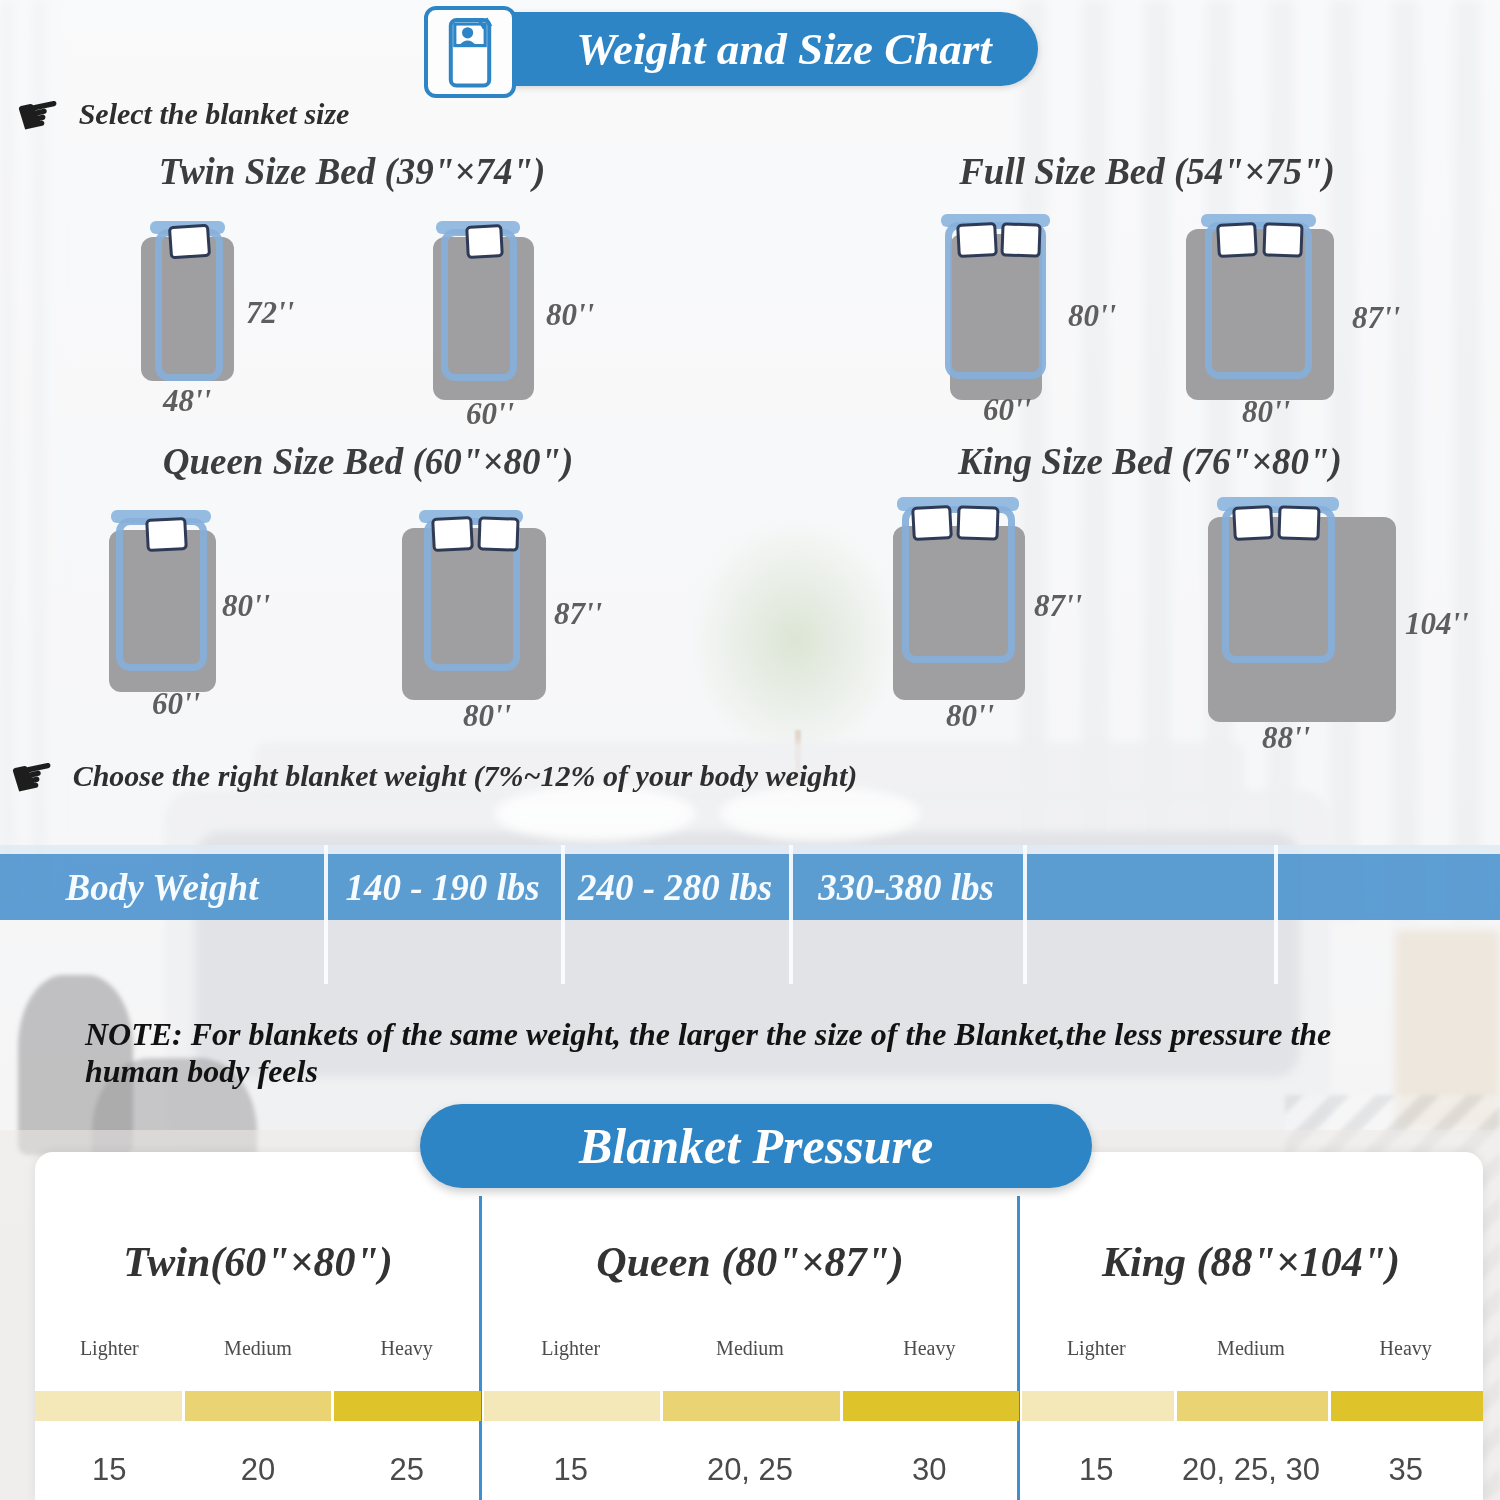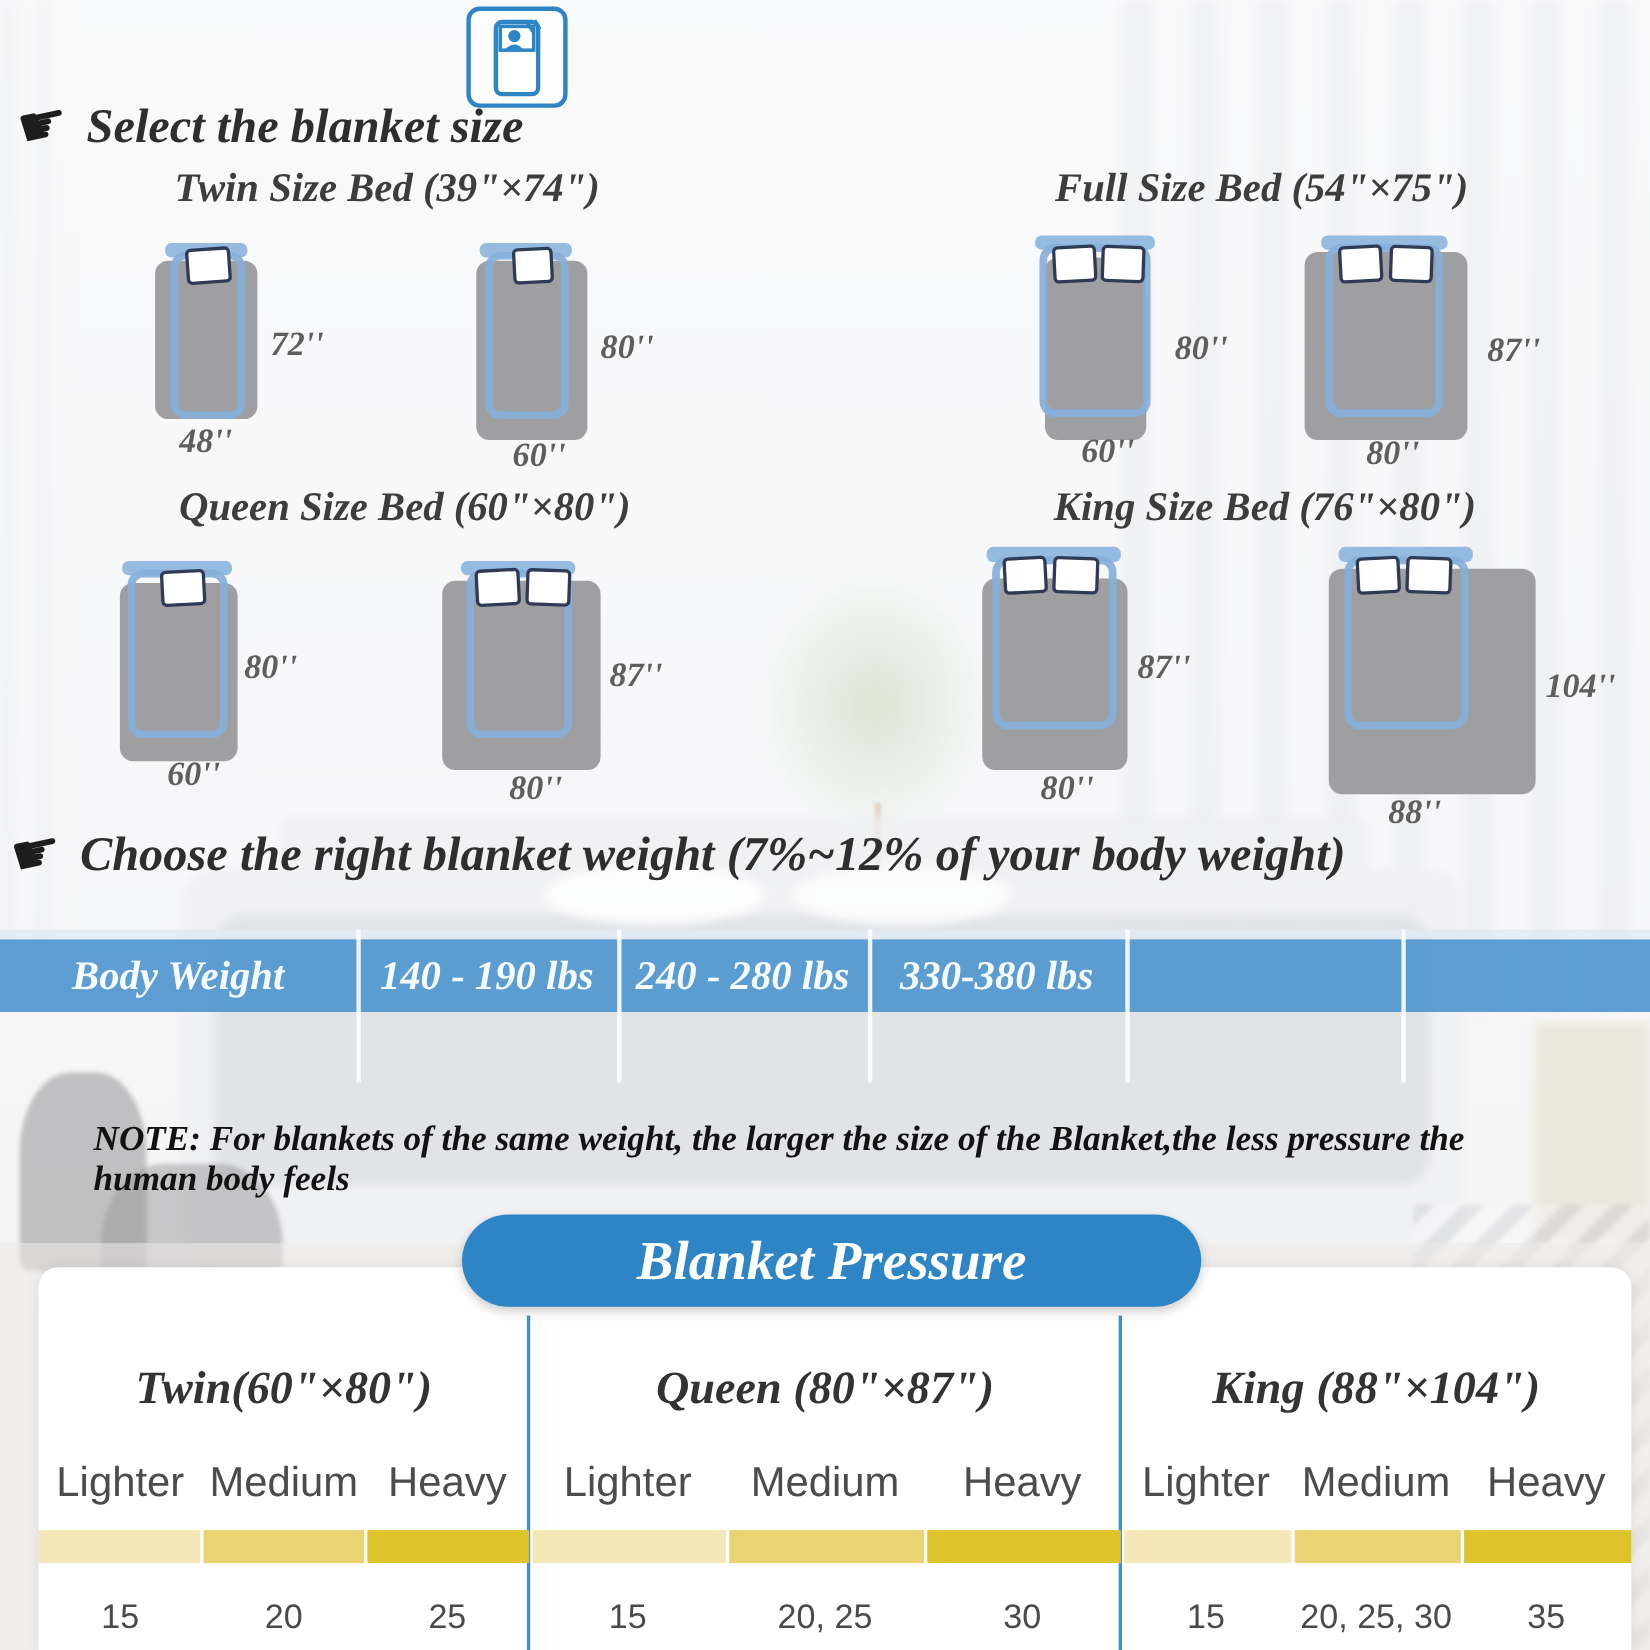--- a/index.html
+++ b/index.html
@@ -33,21 +33,21 @@
 
   
   .content{position:absolute;inset:0;z-index:2}
 
   .icon-box{background:#fdfdfe;border:4px solid #2e85c6;border-radius:12px;display:flex;align-items:center;justify-content:center;z-index:4}
   .banner{background:#2e85c6;border-radius:10px 37px 37px 10px;display:flex;align-items:center;justify-content:center;padding-left:78px;
     color:#fff;font-style:italic;font-weight:700;font-size:45px;box-shadow:0 2px 6px rgba(0,0,0,.15)}
 
   .sec{display:flex;align-items:center;gap:16px}
   .hand{font-family:"DejaVu Sans",sans-serif;font-size:52px;color:#1d1d1d;transform:rotate(-12deg);line-height:1}
-  .sec-label{font-style:italic;font-weight:600;font-size:44px;color:#2e2e2e}
+  .sec-label{font-style:italic;font-weight:600;font-size:30px;color:#2e2e2e}
 
   .bed-title{font-style:italic;font-weight:600;font-size:37px;color:#3d3d3d;text-align:center;white-space:nowrap}
   .hb{background:rgba(143,183,223,.95);border-radius:6px;z-index:1}
   .bl{background:rgba(154,154,156,.95);border-radius:12px;z-index:2}
   .fr{border:7px solid rgba(134,175,217,.92);border-radius:14px;z-index:3;background:transparent}
   .pw{background:#fff;border:3px solid #2f3b56;border-radius:5px;z-index:4}
   .dim{font-style:italic;font-weight:700;font-size:31px;color:#5e5e5e;z-index:4;white-space:nowrap}
 
   .wtable{left:0;width:1500px;z-index:3}
   .wrow{display:grid;grid-template-columns:324px 237px 228px 234px 251px 226px;background:rgba(77,147,206,.9)}
@@ -59,21 +59,21 @@
 
   .note-line{font-style:italic;font-weight:700;font-size:32px;color:#121212;white-space:nowrap}
 
   .pill{background:#2e85c6;border-radius:44px;display:flex;align-items:center;justify-content:center;
     color:#fff;font-style:italic;font-weight:700;font-size:50px;box-shadow:0 4px 10px rgba(0,0,0,.2);z-index:5}
   .panel{background:#ffffff;border-radius:18px 18px 0 0;box-shadow:0 0 12px rgba(0,0,0,.08);z-index:3}
   .pdiv{width:3px;background:#3e8fd0;z-index:4}
   .pheader{font-style:italic;font-weight:600;font-size:42px;color:#333;text-align:center;white-space:nowrap;z-index:4}
   .prow{display:flex;z-index:4}
   .prow>div{flex:1;display:flex;align-items:center;justify-content:center}
-  .plabel{font-family:Liberation Sans, sans-serif;font-size:38px;color:#4c4c4c}
+  .plabel{font-family:Liberation Serif, serif;font-size:20px;color:#4c4c4c}
   .pnum{font-family:"Liberation Sans","DejaVu Sans",sans-serif;font-size:31px;color:#4a4a4a}
   .band{display:flex;z-index:4}
   .band>div{flex:1}
   .band .s1{background:#F4E8B8}
   .band .s2{background:#EAD373;margin-left:3px}
   .band .s3{background:#DFC32B;margin-left:3px}
 </style>
 </head>
 <body>
 
@@ -101,20 +101,23 @@
   <div class="icon-box abs" style="left:424px;top:6px;width:92px;height:92px">
     <svg width="80" height="80" viewBox="0 0 100 100">
       <rect x="26" y="10" width="48" height="82" rx="7" fill="#ffffff" stroke="#2e85c6" stroke-width="5"></rect>
       <rect x="31" y="15" width="38" height="27" fill="#ffffff" stroke="#2e85c6" stroke-width="4"></rect>
       <circle cx="47" cy="26" r="7" fill="#2e85c6"></circle>
       <path d="M36 42 q11 -13 22 0 z" fill="#2e85c6"></path>
       <line x1="62" y1="11" x2="68" y2="21" stroke="#2e85c6" stroke-width="4"></line>
       <line x1="70" y1="8" x2="76" y2="18" stroke="#2e85c6" stroke-width="4"></line>
     </svg>
   </div>
+  <div class="banner abs" style="left:452px;top:12px;width:586px;height:74px">
+    <span>Weight and Size Chart</span>
+  </div>
 
   <div class="sec abs" style="left:16px;top:88px">
     <span class="hand">☛</span>
     <span class="sec-label">Select the blanket size</span>
   </div>
 
   <div class="bed-title abs" style="left:127px;top:150px;width:450px">Twin Size Bed (39"×74")</div>
   <div class="bed-title abs" style="left:922px;top:150px;width:450px">Full Size Bed (54"×75")</div>
   <div class="bed-title abs" style="left:143px;top:440px;width:450px">Queen Size Bed (60"×80")</div>
   <div class="bed-title abs" style="left:925px;top:440px;width:450px">King Size Bed (76"×80")</div>

